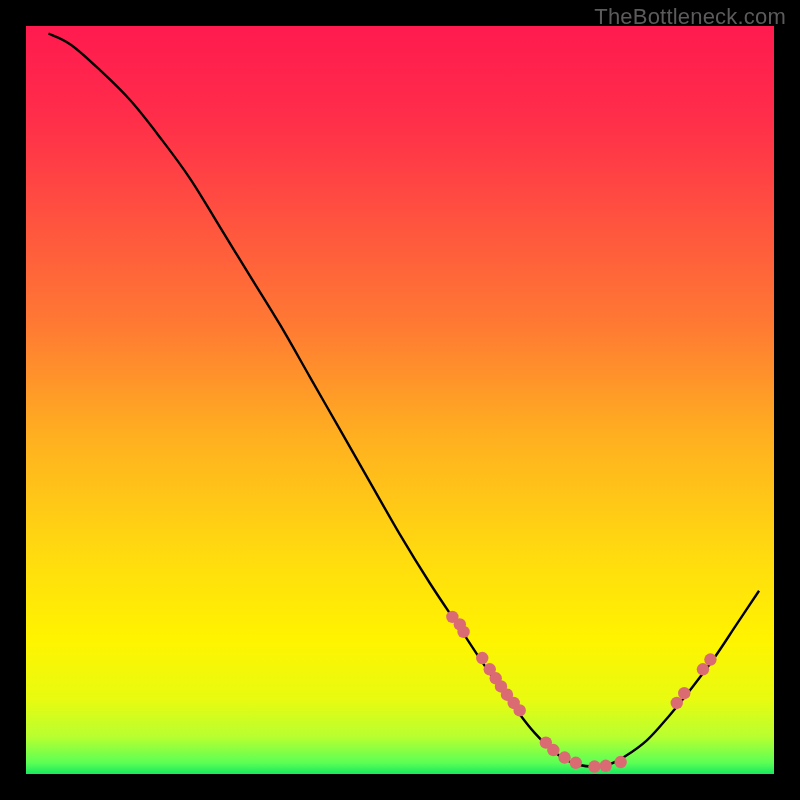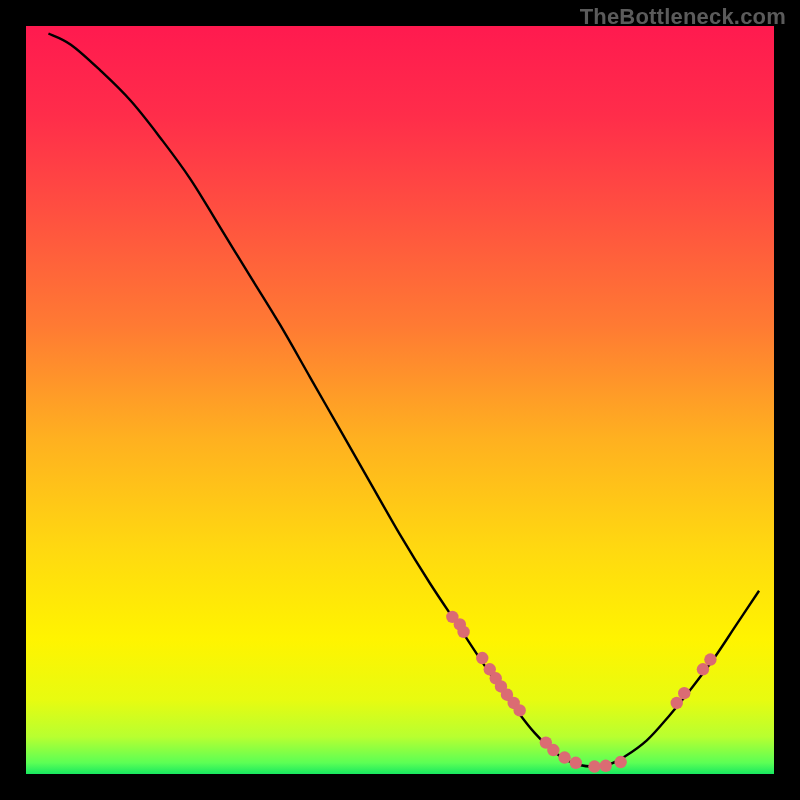--- a/index.html
+++ b/index.html
@@ -16,21 +16,21 @@
     width: 800px;
     height: 800px;
     background: #000;
   }
   .watermark {
     position: absolute;
     top: 4px;
     right: 14px;
     color: #5b5b5b;
     font-size: 22px;
-    font-weight: bold;
+    font-weight: normal;
     z-index: 10;
     letter-spacing: 0.2px;
   }
   .plot-wrap {
     position: absolute;
     left: 26px;
     top: 26px;
     width: 748px;
     height: 748px;
     background: #000;

